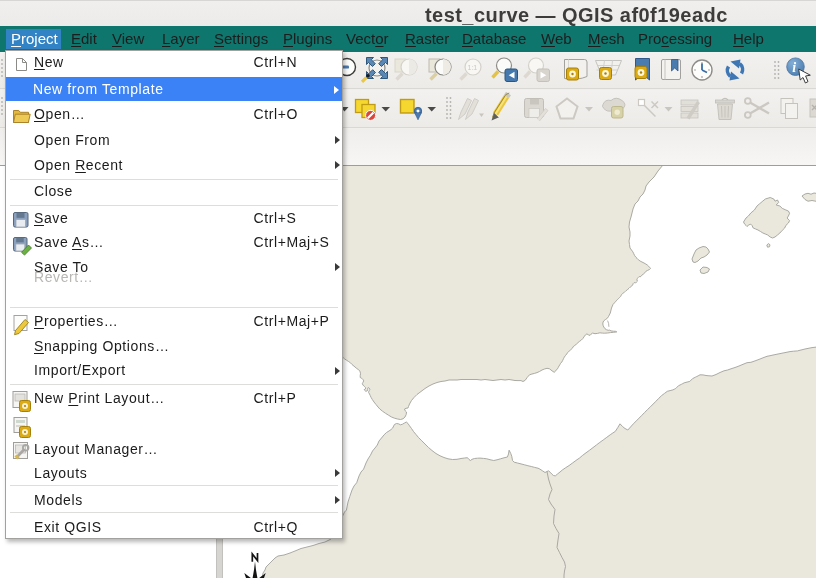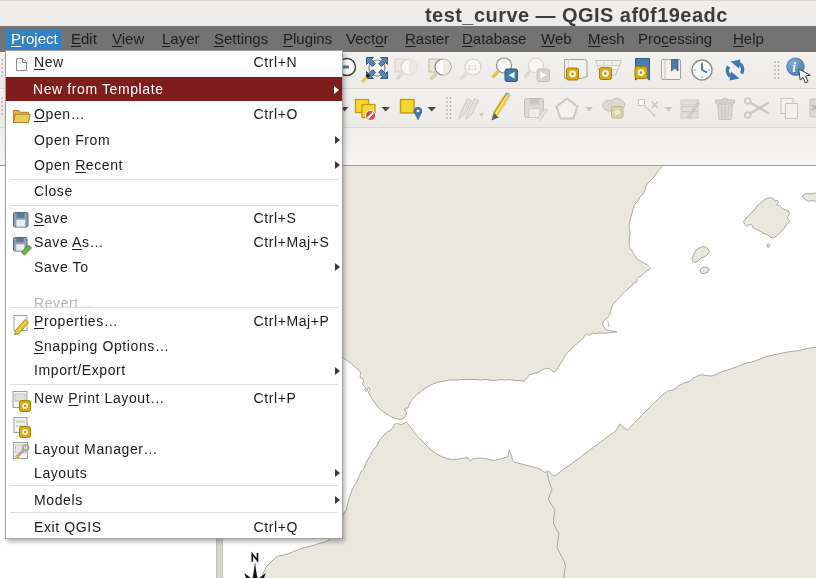--- a/index.html
+++ b/index.html
@@ -2,41 +2,41 @@
 <html><head><meta charset="utf-8"><style>
 html,body{margin:0;padding:0;}
 body{width:816px;height:578px;overflow:hidden;position:relative;
  font-family:"Liberation Sans",sans-serif;background:#ffffff;}
 .abs{position:absolute;}
 
 #titlebar{left:0;top:0;width:816px;height:26px;background:linear-gradient(#f1efee,#edebe9);
  border-top:1px solid #d8d6d4;box-sizing:border-box;}
 #title{left:425px;top:4px;font-size:20px;letter-spacing:0.45px;font-weight:bold;color:#3e3c3a;white-space:nowrap;}
 
-#menubar{left:0;top:26px;width:816px;height:26px;background:#737373;}
+#menubar{left:0;top:26px;width:816px;height:26px;background:#0f766e;}
 .mb{position:absolute;top:0;height:26px;line-height:26px;font-size:15px;color:#1d1d1d;white-space:nowrap;}
 #mbsel{left:6px;top:3px;width:55px;height:20px;background:#3183c6;}
 .mb u{text-decoration:underline;text-underline-offset:2px;}
 
 #tools{left:0;top:52px;width:816px;height:114px;background:#f1efec;border-bottom:1px solid #9f9d99;box-sizing:border-box;}
 #trow1{left:0;top:0;width:816px;height:37px;background:linear-gradient(#f3f1ef,#edebe8);border-bottom:1px solid #dad8d5;box-sizing:border-box;}
 #trow2{left:0;top:38px;width:816px;height:38px;background:linear-gradient(#f3f1ef,#edebe8);border-bottom:1px solid #dad8d5;box-sizing:border-box;}
 #trow3{left:0;top:77px;width:816px;height:36px;background:linear-gradient(#f0eeec,#f7f6f4);}
 
 #lpanel{left:0;top:166px;width:216px;height:412px;background:#ffffff;}
 #splitter{left:216px;top:166px;width:7px;height:412px;background:#d7d5d2;border-left:1px solid #c3c1be;border-right:1px solid #c3c1be;box-sizing:border-box;}
 #map{left:223px;top:166px;width:593px;height:412px;background:#ffffff;}
 
 #menu{left:5px;top:50px;width:338px;height:489px;background:#ffffff;border:1px solid #a3a19d;
  box-sizing:border-box;box-shadow:2px 3px 4px rgba(0,0,0,0.28);z-index:10;}
 .mi{position:absolute;left:1px;width:334px;height:24px;line-height:24px;font-size:14px;letter-spacing:0.6px;color:#1b1b1b;white-space:nowrap;}
 .mi .lab{position:absolute;left:27px;top:0;}
 .mi .sc{position:absolute;left:246.5px;top:0;}
 .mi.dis{color:#b9b7b3;}
-.mi.sel{background:#7f1d1d;color:#ffffff;left:0;width:336px;}
+.mi.sel{background:#3b82f6;color:#ffffff;left:0;width:336px;}
 .mi u{text-decoration:underline;text-underline-offset:2px;}
 .msep{position:absolute;left:4px;width:328px;height:1px;background:#dddddb;}
 .arr{position:absolute;left:328px;top:8.5px;width:0;height:0;border-left:5px solid #3a3a3a;border-top:4px solid transparent;border-bottom:4px solid transparent;}
 .arrw{border-left-color:#ffffff;}
 </style></head>
 <body>
 <div class="abs" id="titlebar"></div>
 <div class="abs" id="title">test_curve — QGIS af0f19eadc</div>
 
 <div class="abs" id="menubar">
@@ -358,21 +358,21 @@
       <span class="sc">Ctrl+S</span>
     </div>
  <div class="mi" style="top:179px;">
       <span class="lab">Save <u>A</u>s…</span>
       <span class="sc">Ctrl+Maj+S</span>
     </div>
  <div class="mi" style="top:203.5px;">
       <span class="lab">Save To</span>
       <span class="arr"></span>
     </div>
- <div class="mi dis" style="top:240px;">
+ <div class="mi dis" style="top:214px;">
       <span class="lab">Revert…</span>
     </div>
  <div class="msep" style="top:255.5px;"></div>
  <div class="mi" style="top:258px;">
       <span class="lab"><u>P</u>roperties…</span>
       <span class="sc">Ctrl+Maj+P</span>
     </div>
  <div class="mi" style="top:283px;">
       <span class="lab"><u>S</u>napping Options…</span>
     </div>

